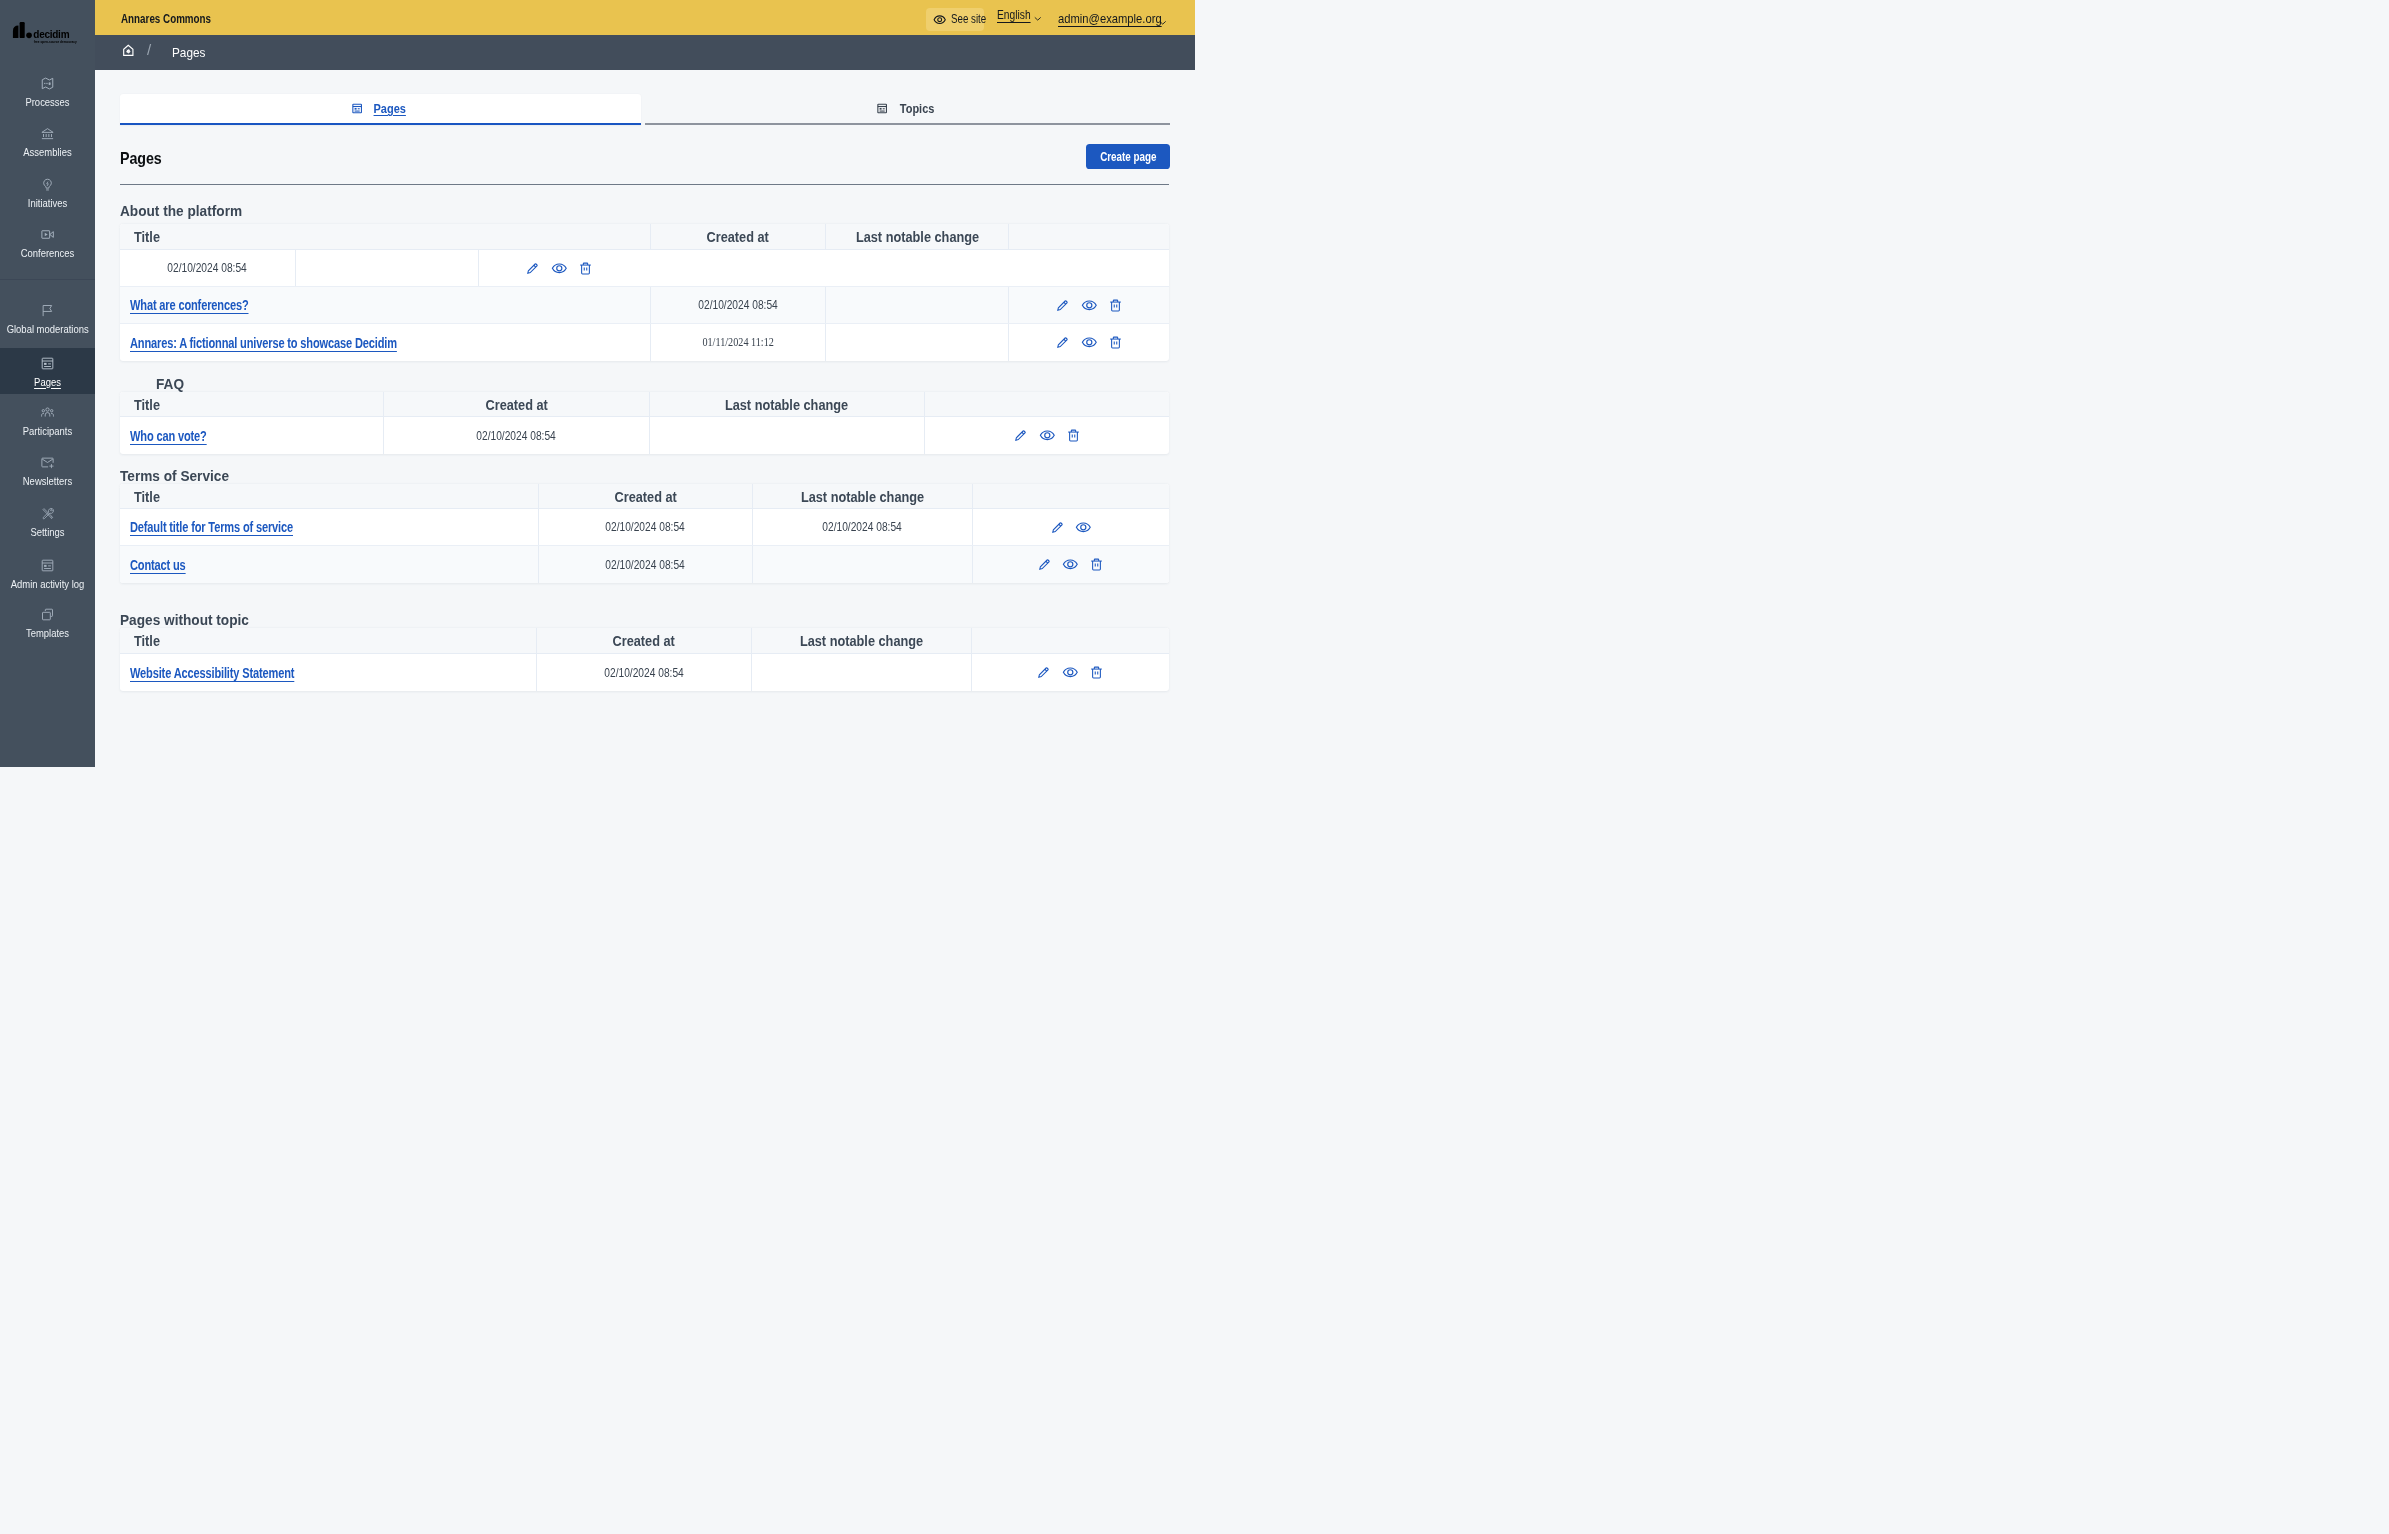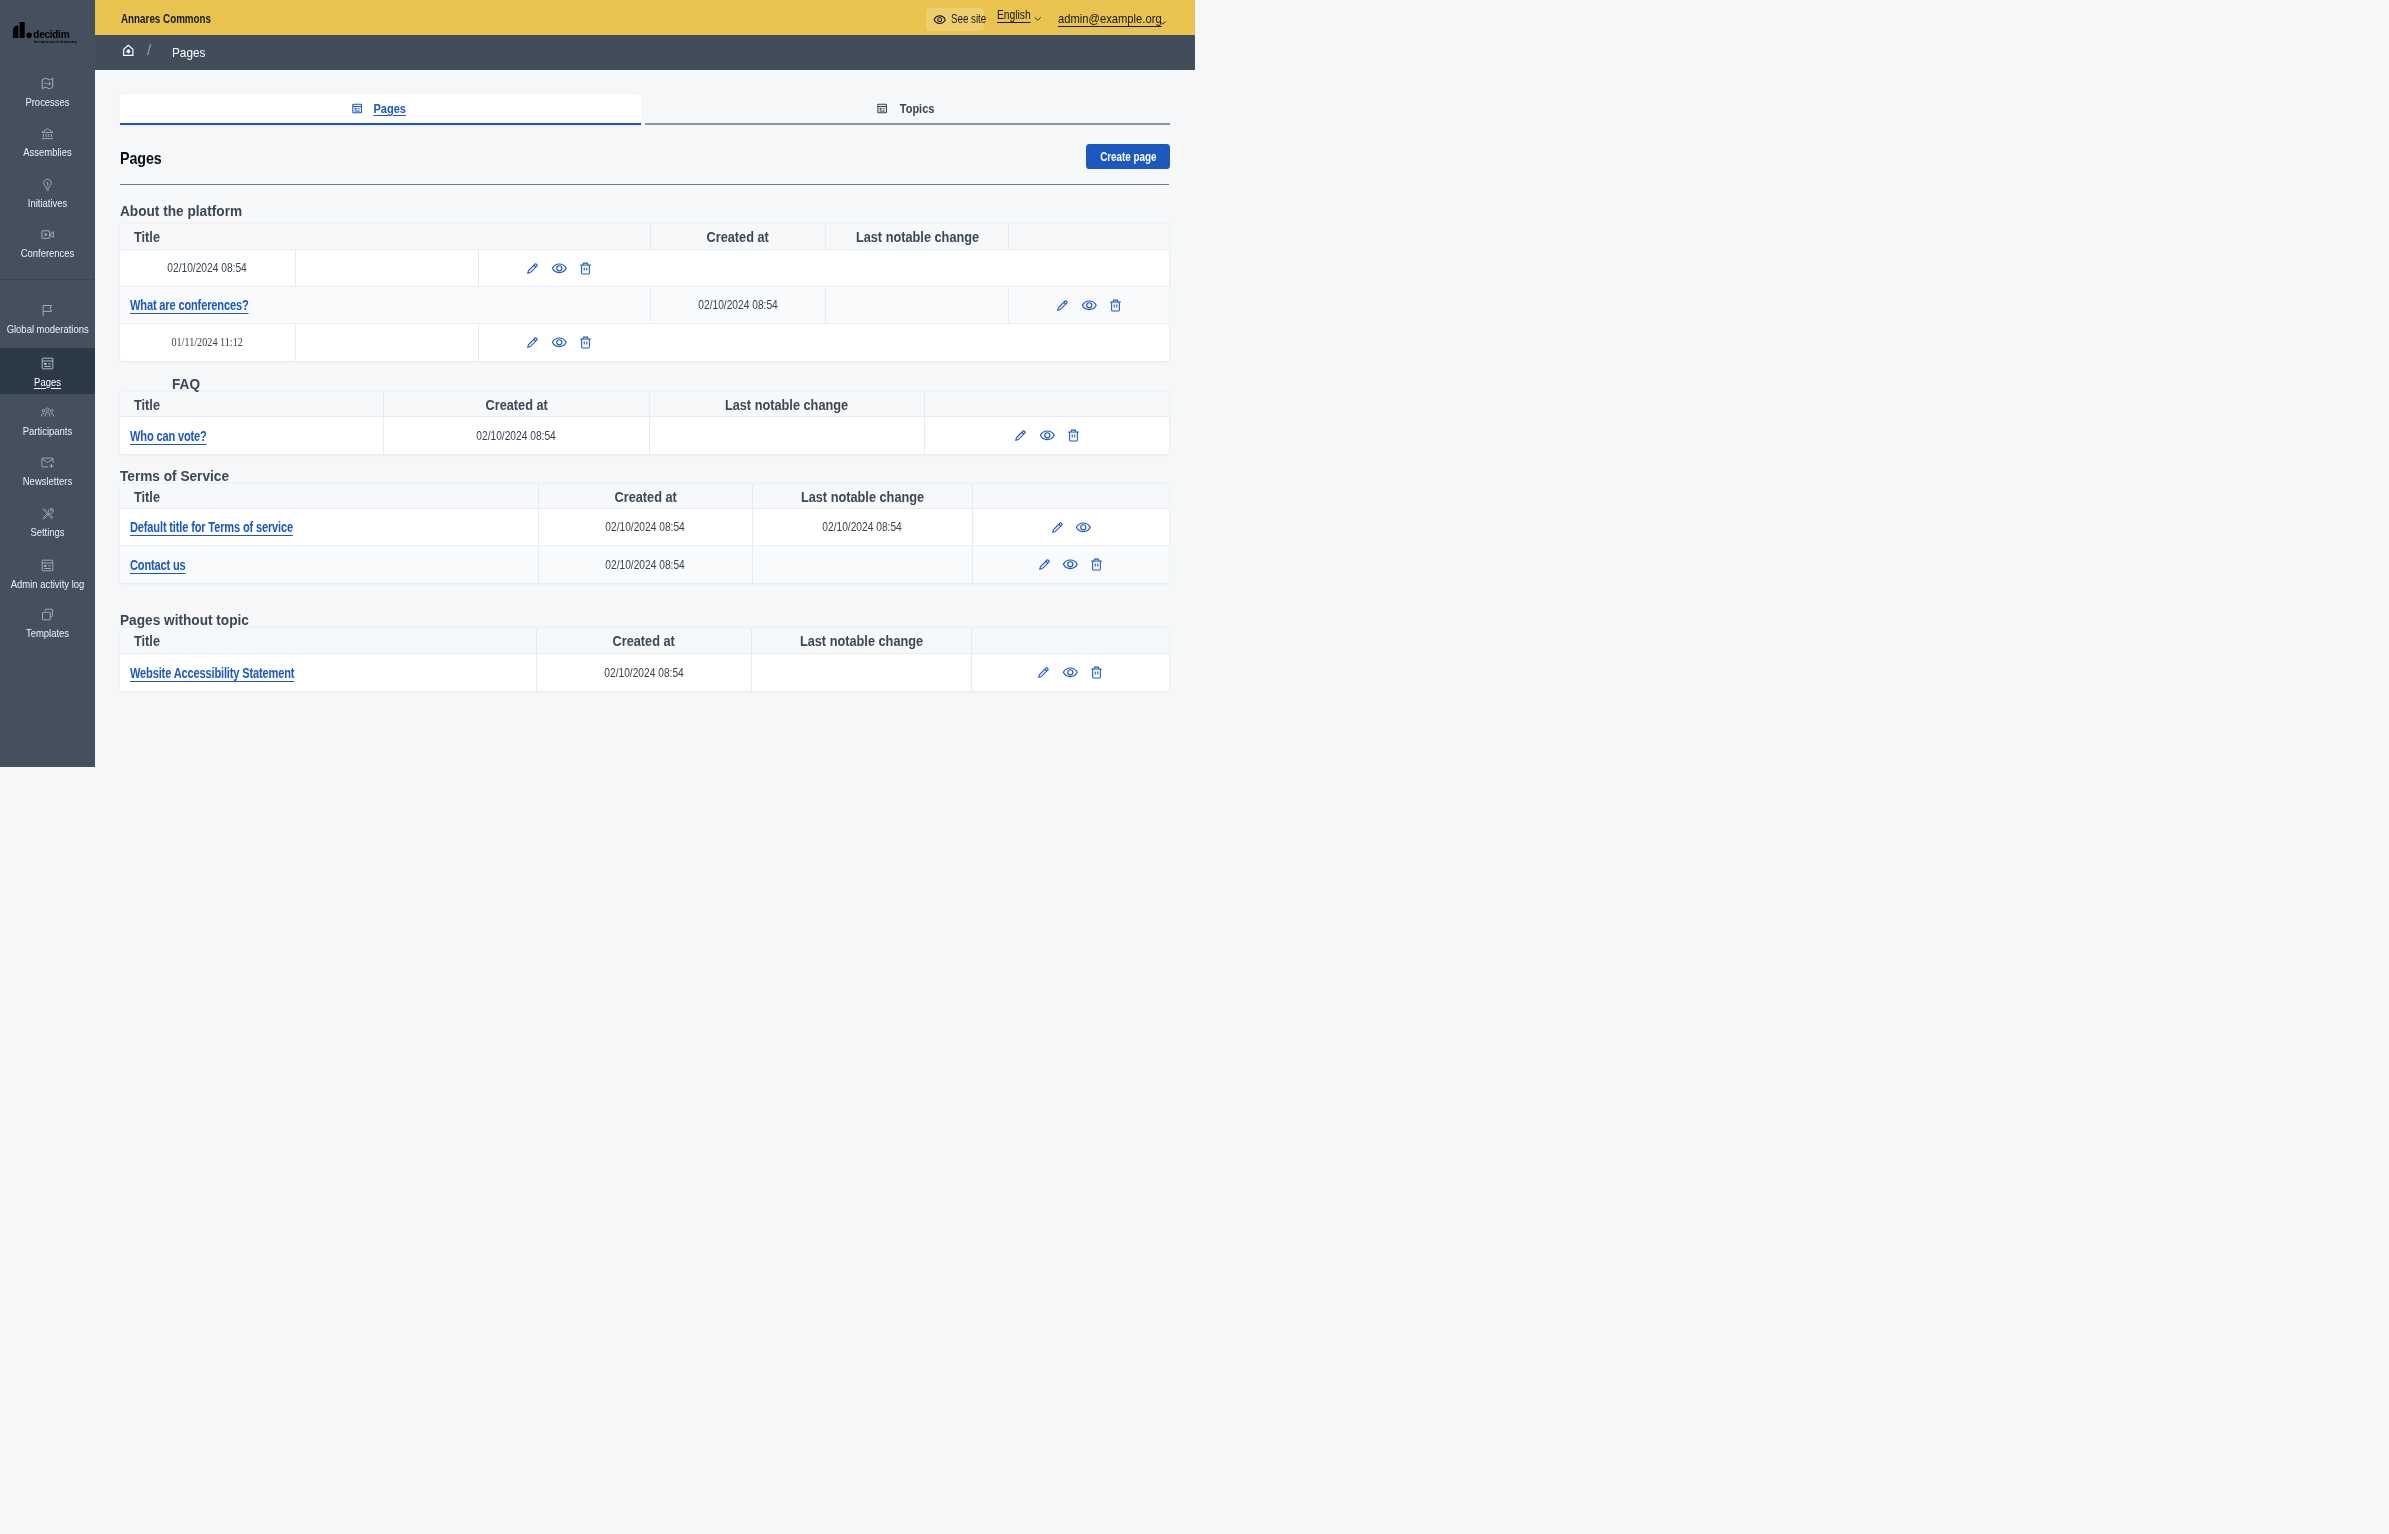--- a/index.html
+++ b/index.html
@@ -295,20 +295,23 @@
       <svg width="15" height="15" viewBox="0 0 24 24" fill="none" stroke="#1C58C0" stroke-width="1.7">
               <path d="M3.5 6.5 H20.5"></path>
               <path d="M8.5 6.3 V4.4 a1 1 0 0 1 1 -1 h5 a1 1 0 0 1 1 1 V6.3"></path>
               <path d="M5.8 6.5 V19.3 a1.4 1.4 0 0 0 1.4 1.4 h9.6 a1.4 1.4 0 0 0 1.4 -1.4 V6.5"></path>
               <path d="M10 10.5 V15 M14 10.5 V15"></path>
             </svg>
     </span>
         </div>
   </div>
   <div class="row" style="height:37px;">
+    <div class="cell" style="width:531px; padding-left:10.3px;">
+          <span class="link">Annares: A fictionnal universe to showcase Decidim</span>
+        </div>
     <div class="cell c" style="width:176px;font-family:Liberation Serif, serif;">
           <span class="date">01/11/2024 11:12</span>
         </div>
     <div class="cell c" style="width:183px;"></div>
     <div class="cell c" style="width:160px;">
           <span class="acts">
       <svg width="15" height="15" viewBox="0 0 24 24" fill="none" stroke="#1C58C0" stroke-width="1.7">
               <path d="M4.5 19.5 L5.4 15.6 L16.2 4.8 a1 1 0 0 1 1.4 0 L19.2 6.4 a1 1 0 0 1 0 1.4 L8.4 18.6 L4.5 19.5 Z"></path>
               <path d="M14.2 6.8 L17.2 9.8"></path>
             </svg>
@@ -320,21 +323,21 @@
               <path d="M3.5 6.5 H20.5"></path>
               <path d="M8.5 6.3 V4.4 a1 1 0 0 1 1 -1 h5 a1 1 0 0 1 1 1 V6.3"></path>
               <path d="M5.8 6.5 V19.3 a1.4 1.4 0 0 0 1.4 1.4 h9.6 a1.4 1.4 0 0 0 1.4 -1.4 V6.5"></path>
               <path d="M10 10.5 V15 M14 10.5 V15"></path>
             </svg>
     </span>
         </div>
   </div>
 </div>
 
-<div class="abs sechead" style="left:128px; top:375px;padding-left:44px;"><span class="sqL" style="--sx:0.91">FAQ</span></div>
+<div class="abs sechead" style="left:112px; top:375px;padding-left:44px;"><span class="sqL" style="--sx:0.91">FAQ</span></div>
 <div class="abs tbl" style="top:392px;">
   <div class="thead" style="height:25px;">
     <div class="th" style="width:264px; padding-left:14.2px;">
           <span class="thx">Title</span>
         </div>
     <div class="th c" style="width:266px;">
           <span class="thx">Created at</span>
         </div>
     <div class="th c" style="width:275px;">
           <span class="thx">Last notable change</span>

